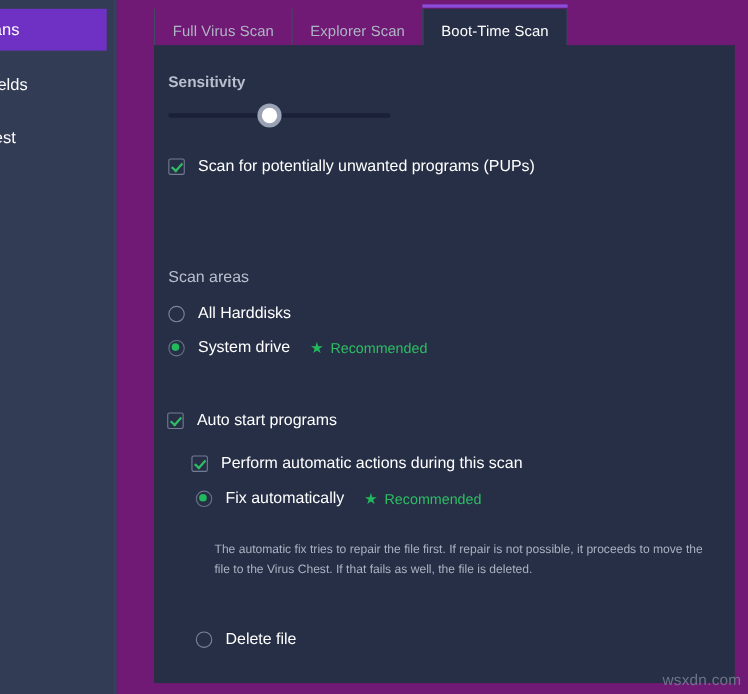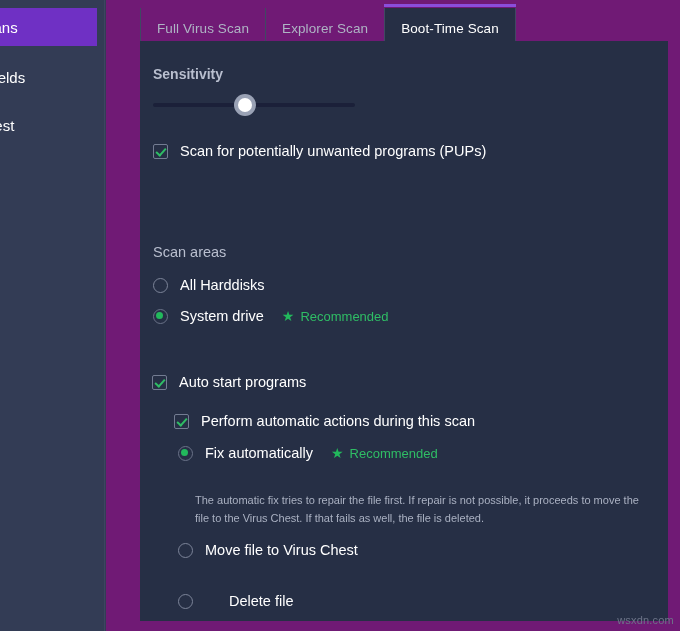--- a/index.html
+++ b/index.html
@@ -270,29 +270,29 @@
   #fix-desc {
     position: absolute;
     left: 55px;
     top: 450px;
     width: 460px;
     color: #aab1c2;
     font-size: 11px;
     line-height: 18px;
   }
   #row-movefile    { left: 38px; top: 501px; }
-  #row-deletefile  { left: 38px; top: 552px; gap: 24px; }
+  #row-deletefile  { left: 38px; top: 532px; }
 
   
   #watermark {
     position: absolute;
     right: 6px;
     bottom: 5px;
     color: #6d7489;
-    font-size: 11px;
+    font-size: 14px;
     letter-spacing: 0.2px;
   }
 </style>
 </head>
 <body>
 
 <div id="app">
 
   <div id="sidebar">
     <div class="side-item active" id="side-scans">
@@ -365,24 +365,20 @@
           <div class="radio selected"></div>
           <div class="opt-label">Fix automatically</div>
           <div class="reco">
             <span class="star">★</span>
             <span>Recommended</span>
           </div>
         </div>
 
         <div id="fix-desc">The automatic fix tries to repair the file first. If repair is not possible, it proceeds to move the file to the Virus Chest. If that fails as well, the file is deleted.</div>
 
-        <div class="opt-row" id="row-movefile">
-          <div class="radio"></div>
-          <div class="opt-label">Move file to Virus Chest</div>
-        </div>
 
         <div class="opt-row" id="row-deletefile">
           <div class="radio"></div>
           <div class="opt-label">Delete file</div>
         </div>
 
       </div>
     </div>
   </div>
 

